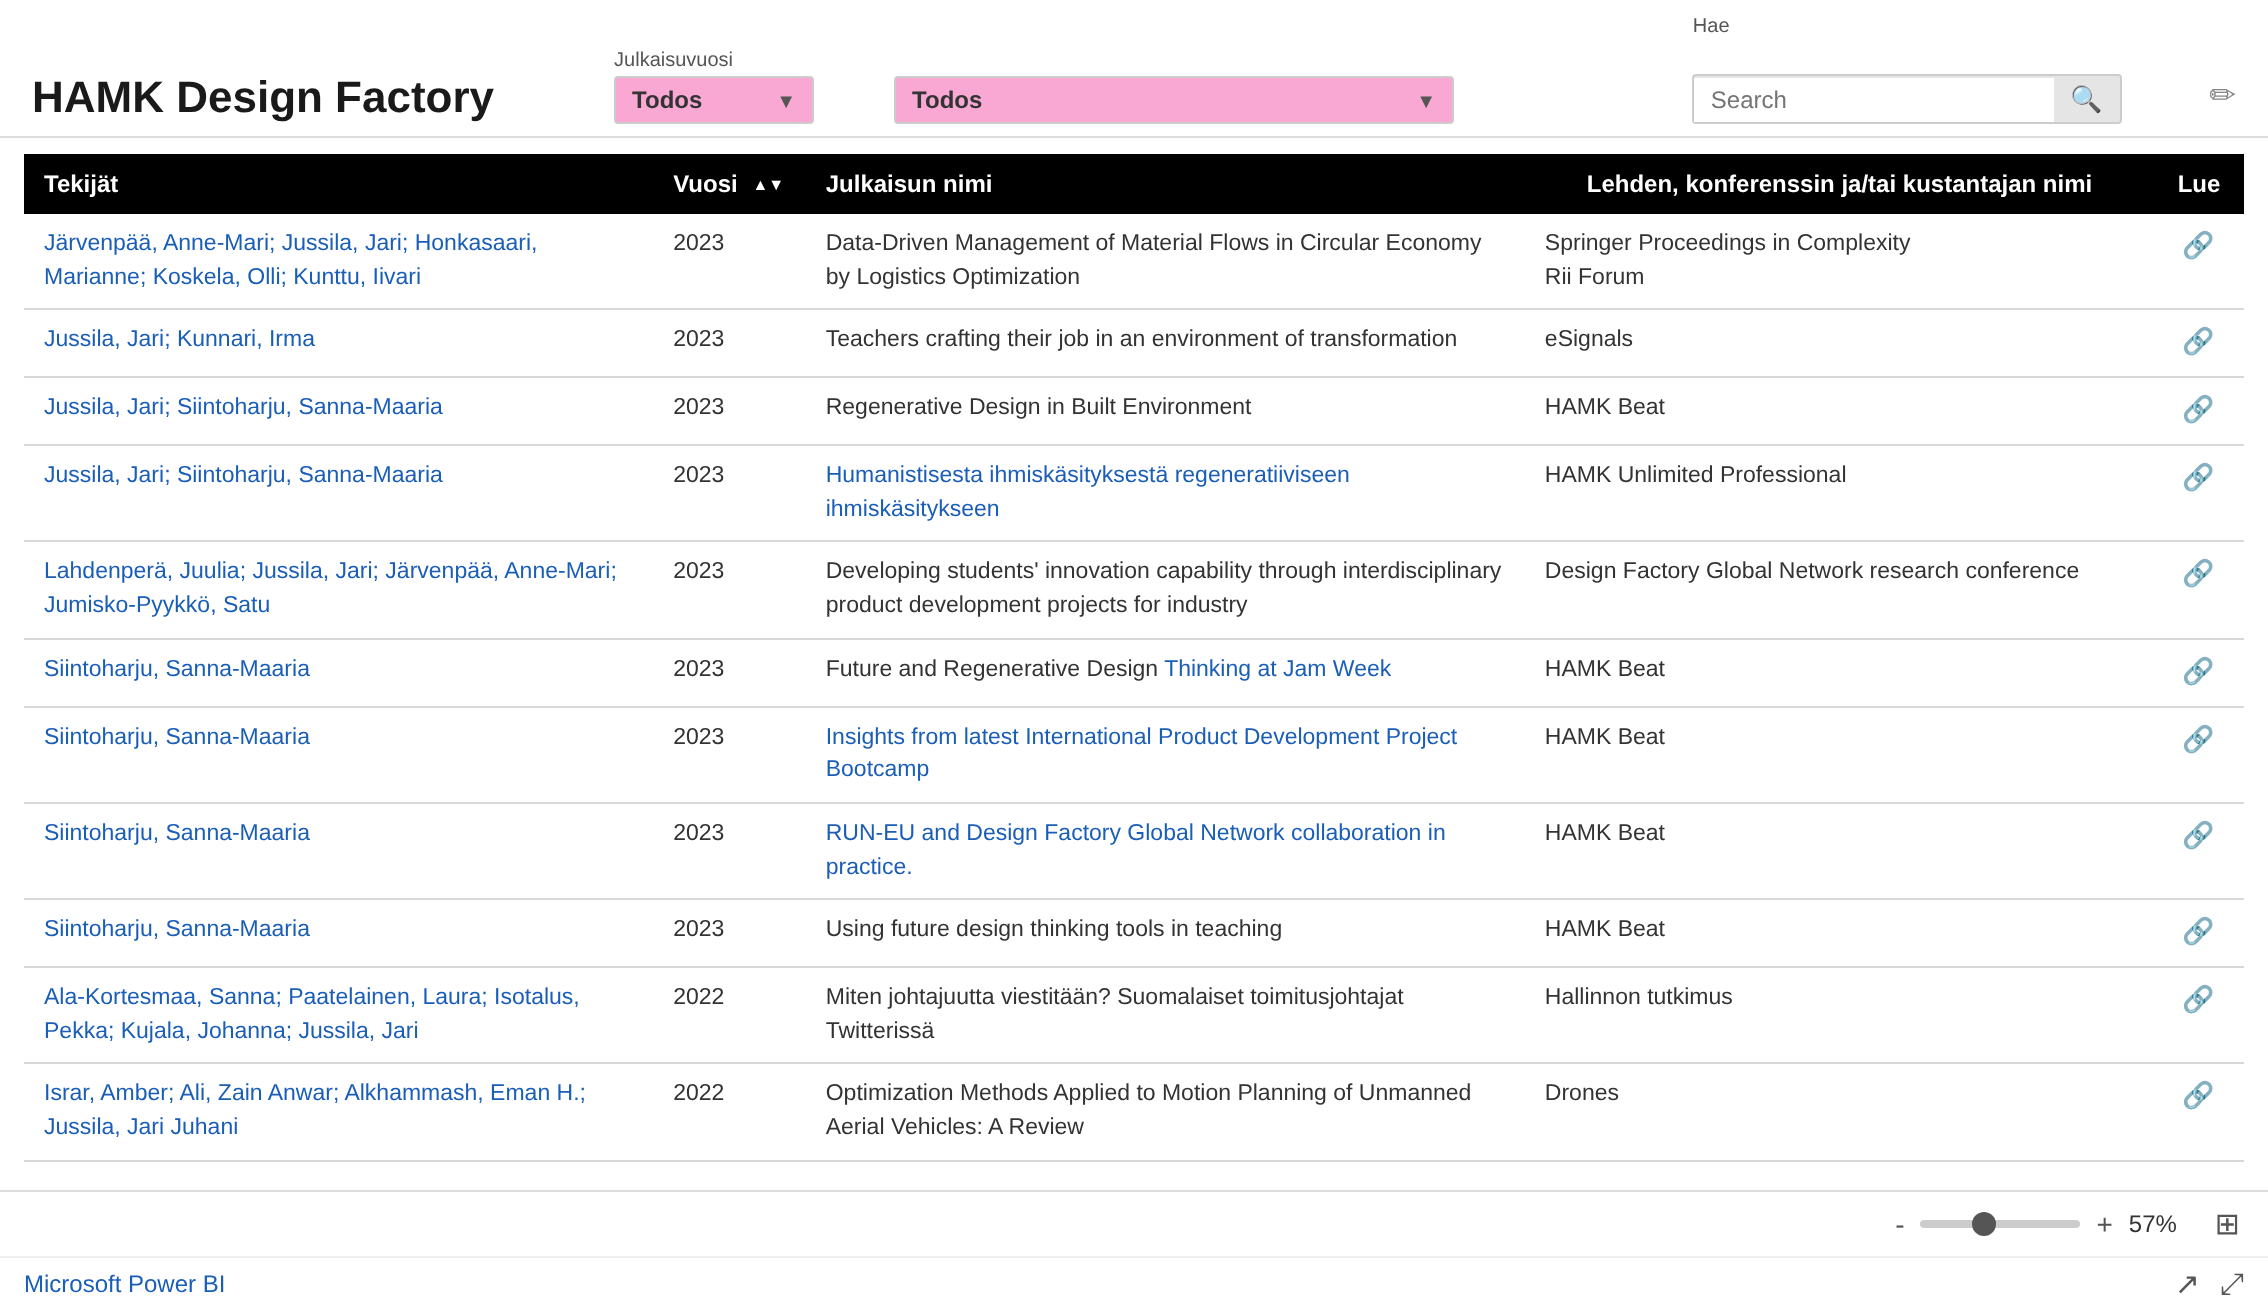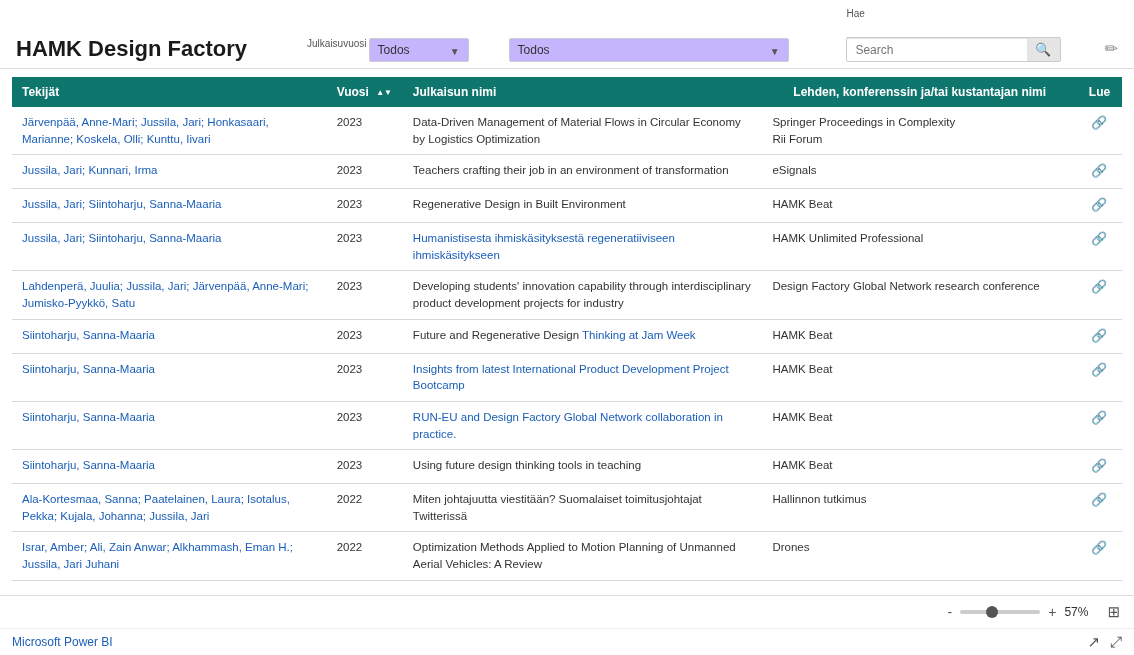--- a/index.html
+++ b/index.html
@@ -26,39 +26,40 @@
     }
     .app-title {
       font-size: 22px;
       font-weight: 900;
       color: #1a1a1a;
       margin-right: 20px;
       white-space: nowrap;
     }
     .filter-group {
       display: flex;
-      flex-direction: row;
+      flex-direction: column;
       gap: 2px;
     }
     .filter-label {
       font-size: 10px;
       color: #555;
     }
     .filter-select {
       display: flex;
       align-items: flex-end;
       border: 1px solid #ccc;
       border-radius: 2px;
       padding: 4px 8px;
-      background: #c4b5fd;
+      background: #f9a8d4;
       cursor: pointer;
       min-width: 100px;
       gap: 8px;
       font-size: 12px;
       color: #333;
+      font-weight: bold;
     }
     .filter-select-wide {
       min-width: 280px;
     }
     .chevron-icon {
       margin-left: auto;
       color: #555;
       font-size: 10px;
     }
     .search-group {
@@ -115,21 +116,21 @@
       flex: 1;
       overflow-y: auto;
       overflow-x: hidden;
       margin: 0 12px;
     }
     table {
       width: 100%;
       border-collapse: collapse;
     }
     thead tr {
-      background: #0f766e;
+      background: #000000;
       color: #fff;
     }
     thead th {
       padding: 8px 10px;
       text-align: left;
       font-size: 12px;
       font-weight: 700;
       white-space: nowrap;
     }
     thead th.col-tekijat { width: 28%; }

